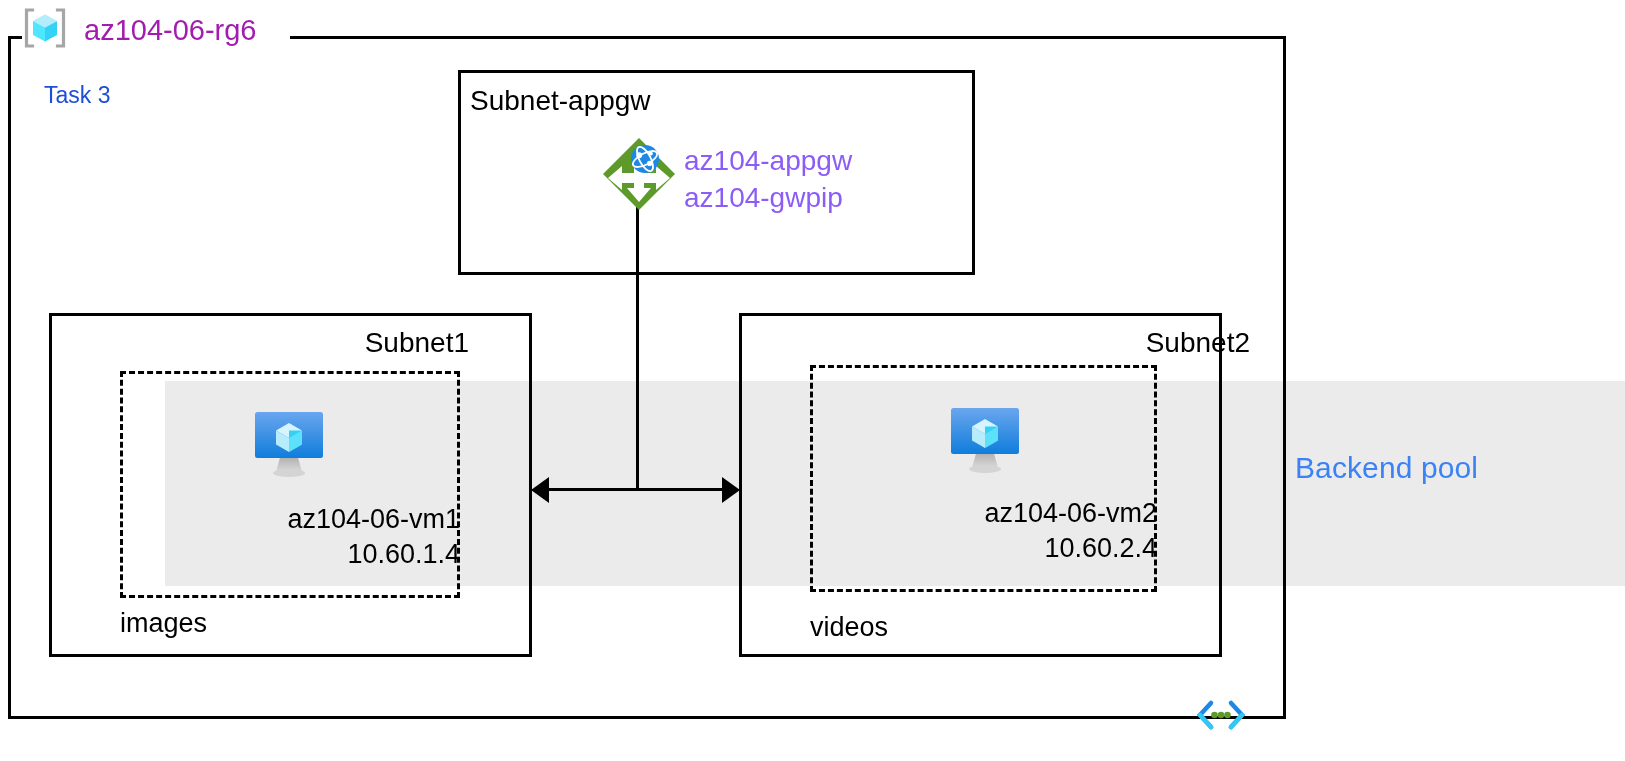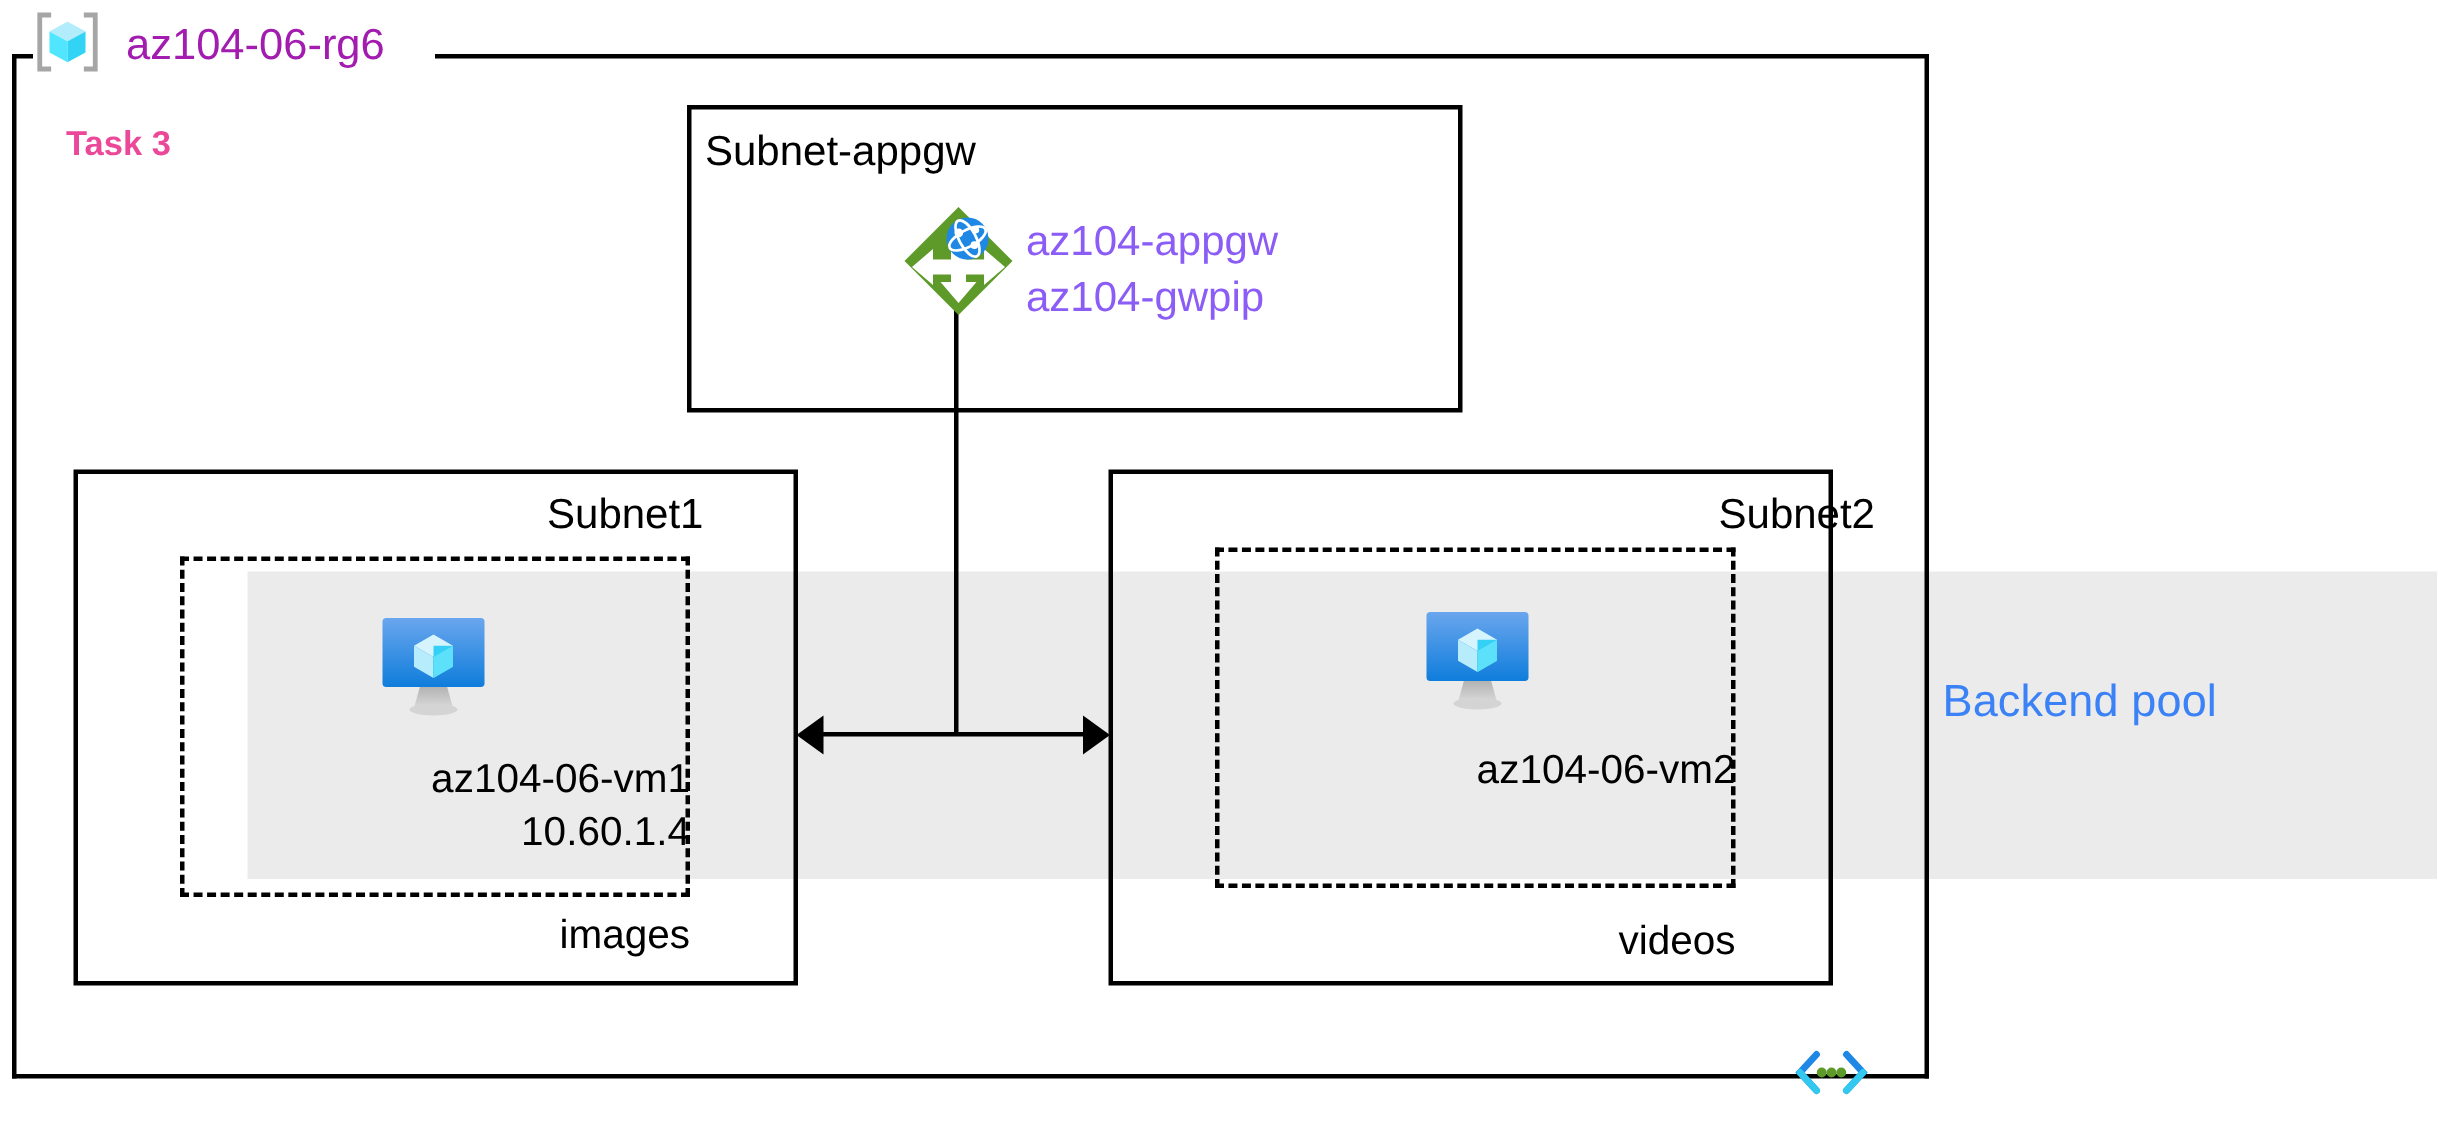--- a/index.html
+++ b/index.html
@@ -94,22 +94,22 @@
     top: 14px;
     font-size: 29px;
     color: #a21caf;
     white-space: nowrap;
   }
   .task-label {
     position: absolute;
     left: 44px;
     top: 82px;
     font-size: 23px;
-    font-weight: bold;
-    color: #ec4899;
+    font-weight: normal;
+    color: #1d4ed8;
     white-space: nowrap;
   }
 
   
   .box {
     position: absolute;
     border: 3px solid #000000;
     box-sizing: border-box;
     background: transparent;
   }
@@ -164,21 +164,21 @@
     border: 3px dashed #000000;
     box-sizing: border-box;
   }
   #dashed1 { left: 120px; top: 371px; width: 340px; height: 227px; }
   #dashed2 { left: 810px; top: 365px; width: 347px; height: 227px; }
 
   .subnet-sublabel {
     position: absolute;
     font-size: 27px;
     color: #000000;
-    text-align: right;
+    text-align: left;
     white-space: nowrap;
   }
   #sublabel1 { left: 120px; top: 608px; width: 340px; }
   #sublabel2 { left: 810px; top: 612px; width: 347px; }
 
   
   .vm-icon {
     position: absolute;
     width: 76px;
     height: 76px;
@@ -353,20 +353,21 @@
       <g>
         <polygon points="38,19 51,26.5 38,34 25,26.5" fill="#d6f4fe"></polygon>
         <polygon points="25,26.5 38,34 38,48 25,40.5" fill="#b7ecfc"></polygon>
         <polygon points="38,26.5 51,26.5 51,40.5 38,48" fill="#35d0f5"></polygon>
         <polygon points="38,34 51,26.5 51,40.5 38,48" fill="#5de0fa"></polygon>
       </g>
     </svg>
   </div>
   <div class="vm-names" id="vm2-names">
     <div>az104-06-vm2</div>
+    <div>10.60.2.4</div>
   </div>
   <div class="subnet-sublabel" id="sublabel2">videos</div>
 
   <div class="h-arrow-line"></div>
   <div class="arrow-head left"></div>
   <div class="arrow-head right"></div>
 
   <div class="vnet-badge">
     <svg viewBox="0 0 50 46" width="50" height="46" aria-hidden="true">
       <g stroke-linecap="round" fill="none" stroke-width="4.6">

